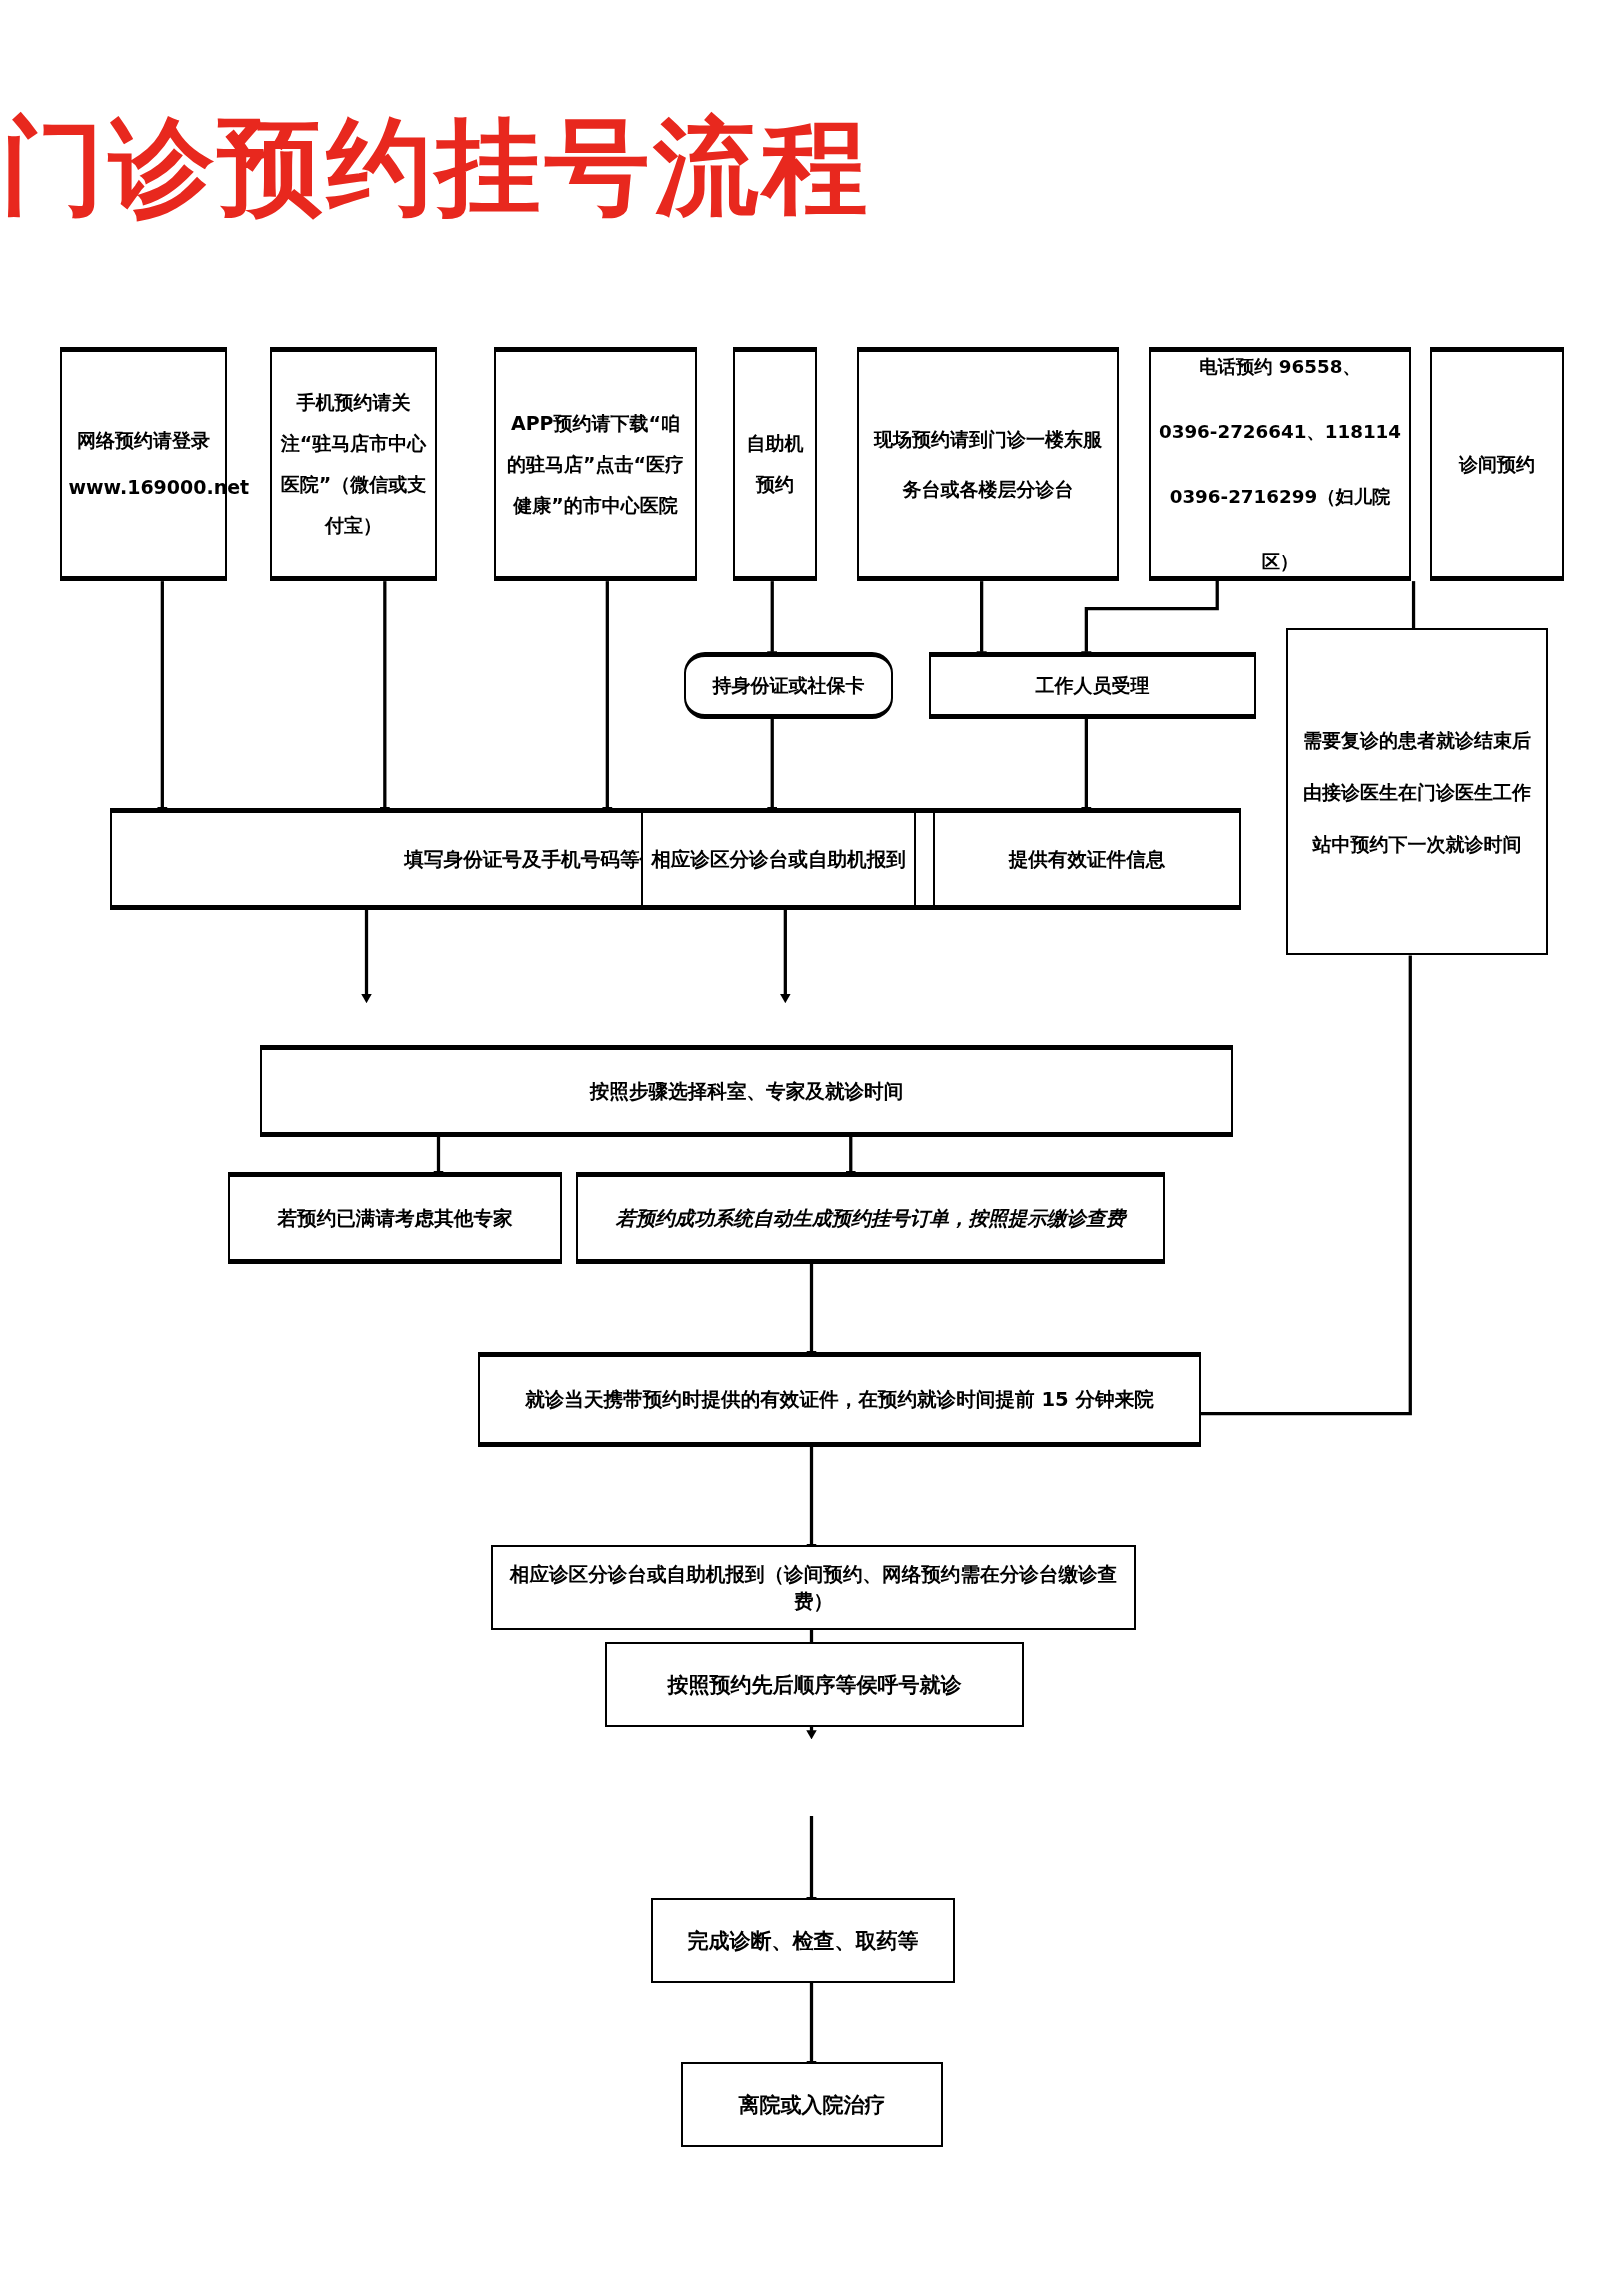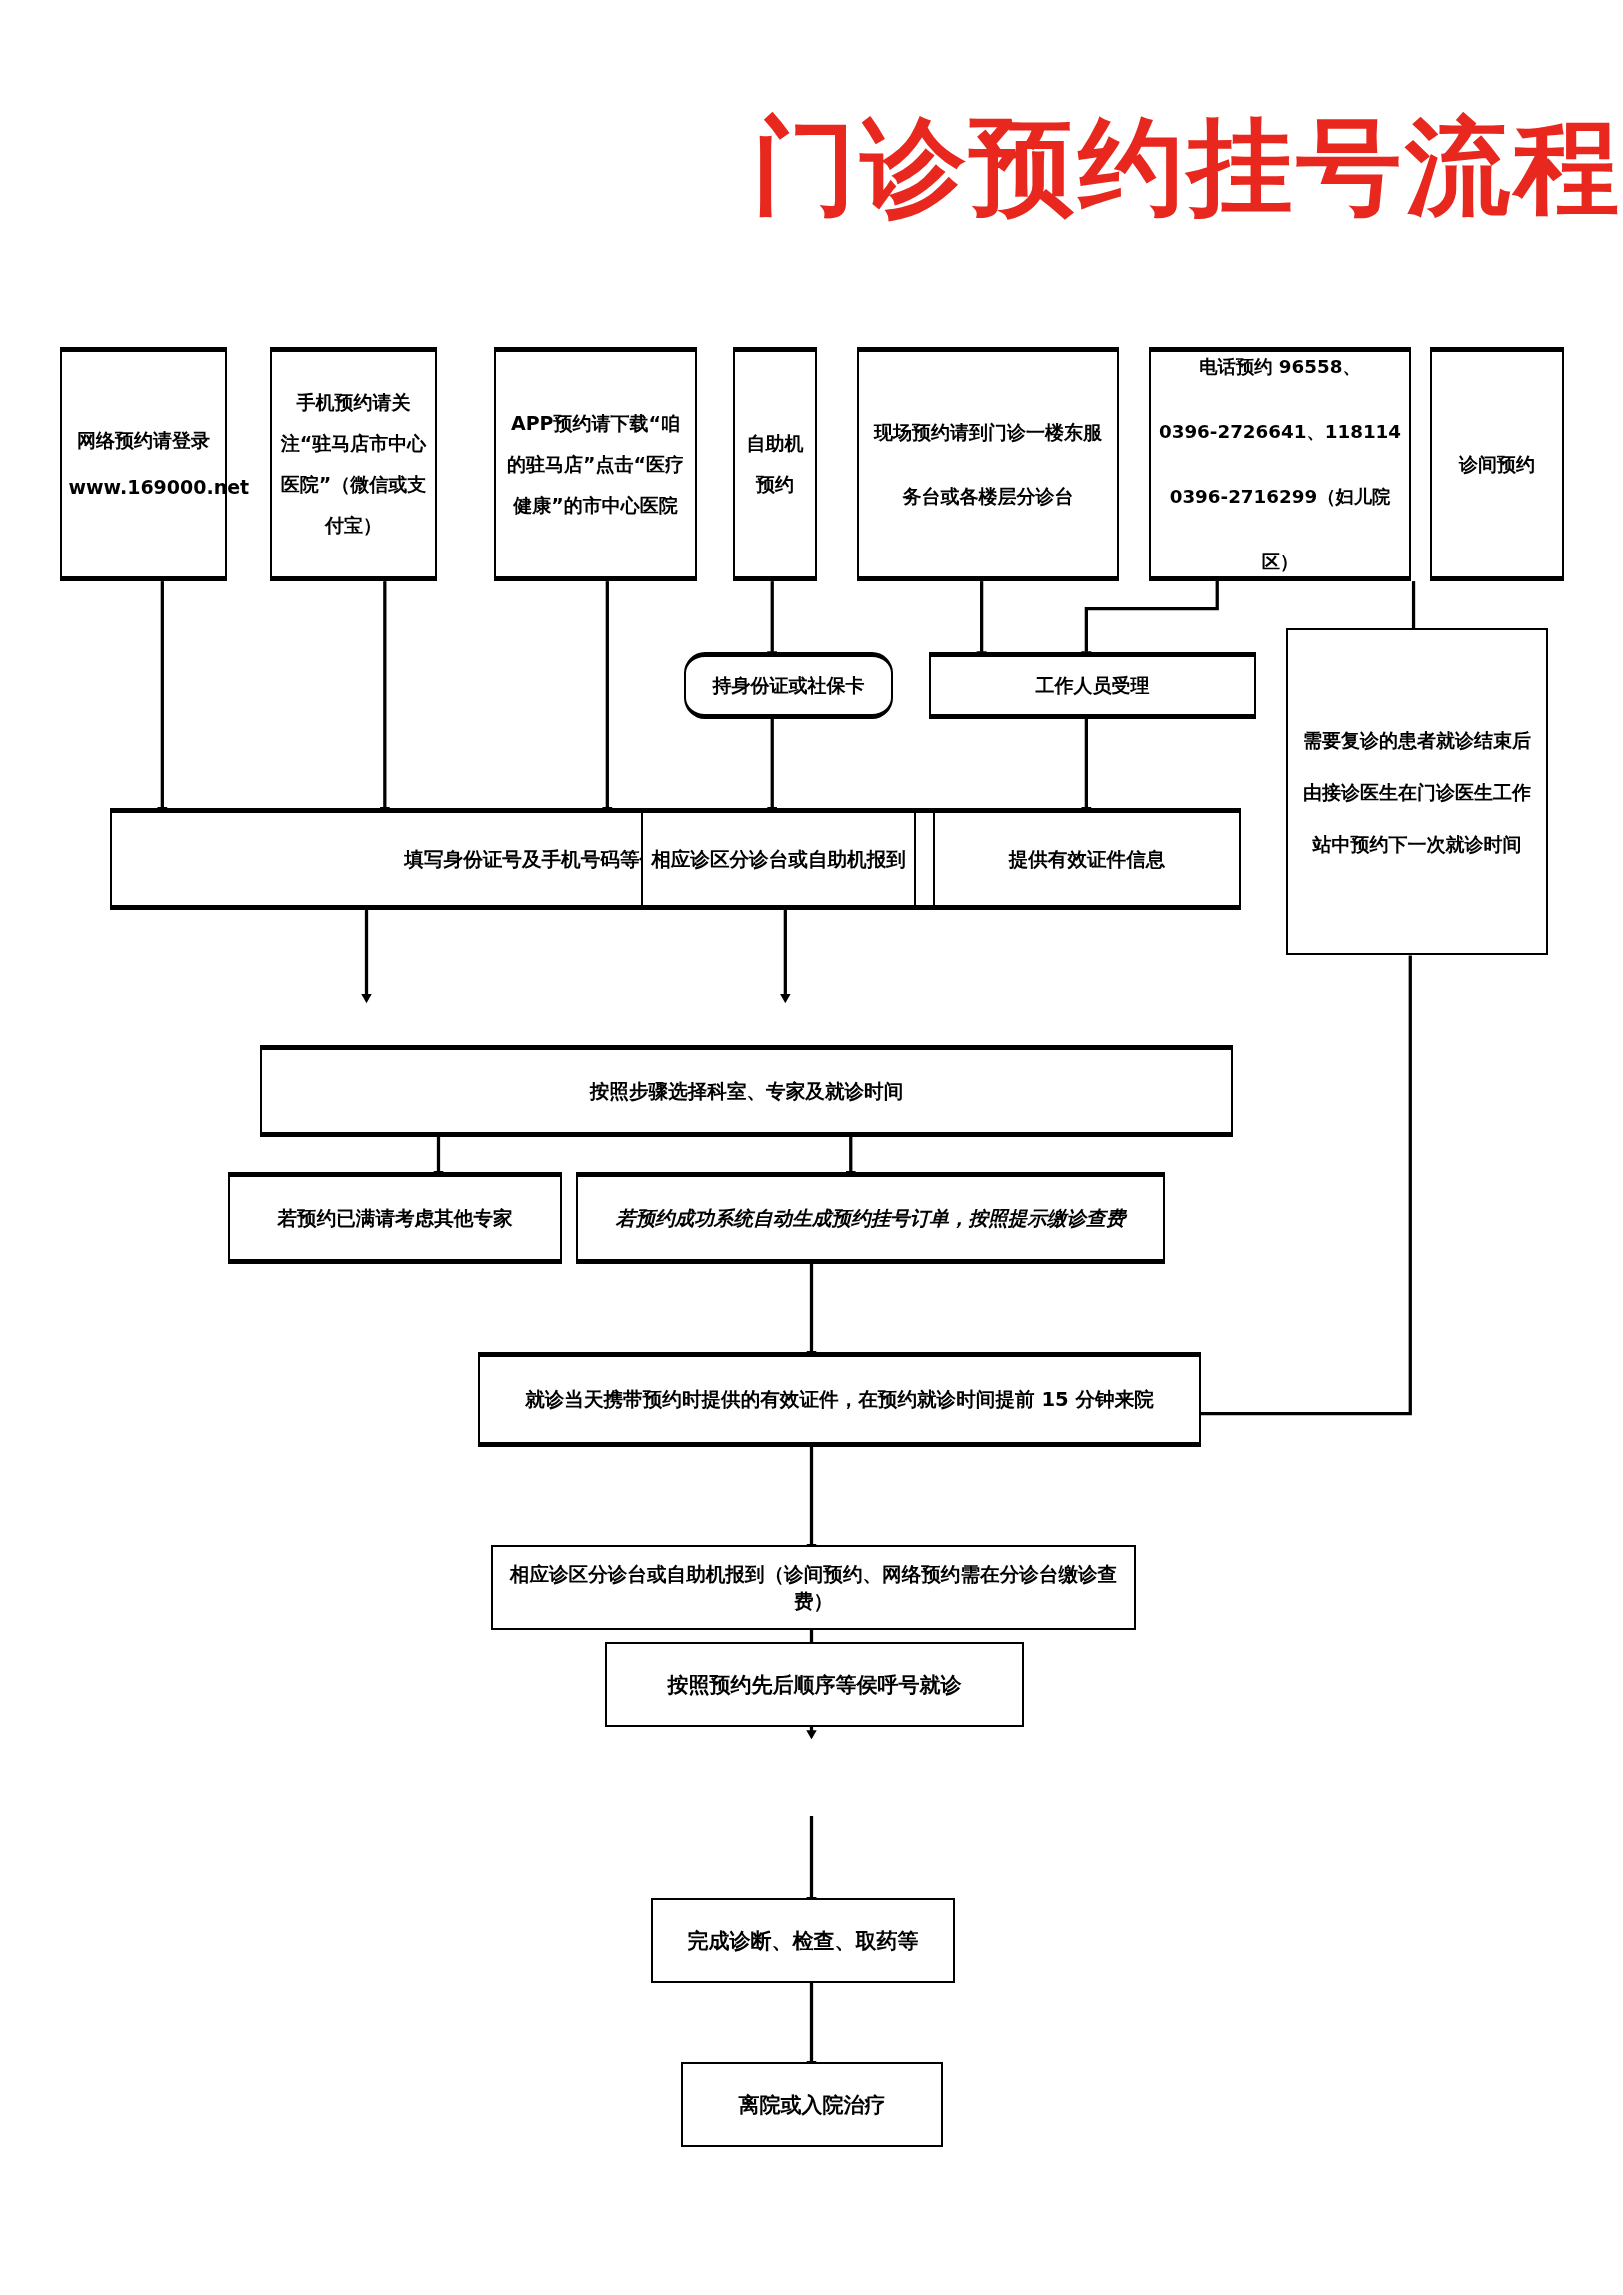--- a/index.html
+++ b/index.html
@@ -1,19 +1,19 @@
 <!DOCTYPE html>
 <html style="font-size:10.5px"><head>
 <meta charset="utf-8">
 <style>
   html,body{margin:0;padding:0;background:#fff;}
   body{width:1623px;height:2295px;font-family:"DejaVu Sans","Liberation Sans",sans-serif;}
   #sheet{position:relative;width:1623px;height:2295px;background:#fff;overflow:hidden;}
   .title{
-    position:absolute;left:0;top:98px;width:1623px;text-align:right;
+    position:absolute;left:0;top:98px;width:1623px;text-align:left;
     color:#e8281e;font-size:105px;font-weight:700;letter-spacing:3.9px;
     font-family:"DejaVu Sans","Liberation Sans",sans-serif;
     white-space:nowrap;
   }
   .box{
     position:absolute;box-sizing:border-box;
     border:2px solid #000;border-top-width:5.9px;border-bottom-width:5.9px;
     background:#fff;display:flex;align-items:center;justify-content:center;
     text-align:center;color:#000;font-weight:700;
     font-family:"DejaVu Sans","Liberation Sans",sans-serif;
@@ -90,21 +90,21 @@
   </div>
 
   <div class="box" style="left:494px;top:347px;width:203px;height:234px;font-size:19px;line-height:41px;">
     <span class="txt">APP预约请下载“咱的驻马店”点击“医疗健康”的市中心医院</span>
   </div>
 
   <div class="box" style="left:733px;top:347px;width:84px;height:234px;font-size:19px;line-height:41px;">
     <span class="txt">自助机预约</span>
   </div>
 
-  <div class="box" style="left:857px;top:347px;width:262px;height:234px;font-size:19px;line-height:64px;">
+  <div class="box" style="left:857px;top:347px;width:262px;height:234px;font-size:19px;line-height:50px;">
     <span class="txt">现场预约请到门诊一楼东服务台或各楼层分诊台</span>
   </div>
 
   <div class="box" style="left:1149px;top:347px;width:262px;height:234px;font-size:18.3px;line-height:65px;">
     <span class="txt">
       <span>电话预约 96558、</span><br>
       <span>0396-2726641、118114</span><br>
       <span>0396-2716299（妇儿院区）</span>
     </span>
   </div>

